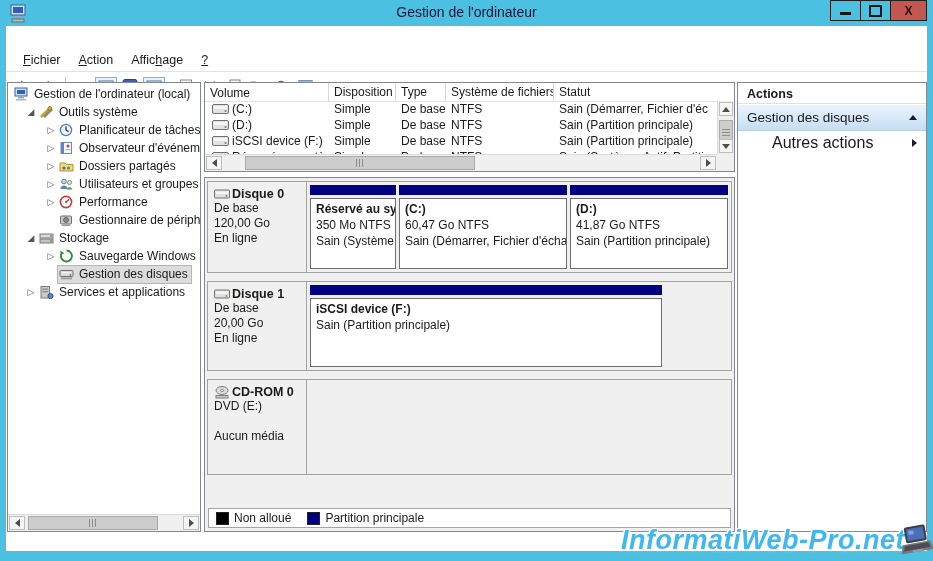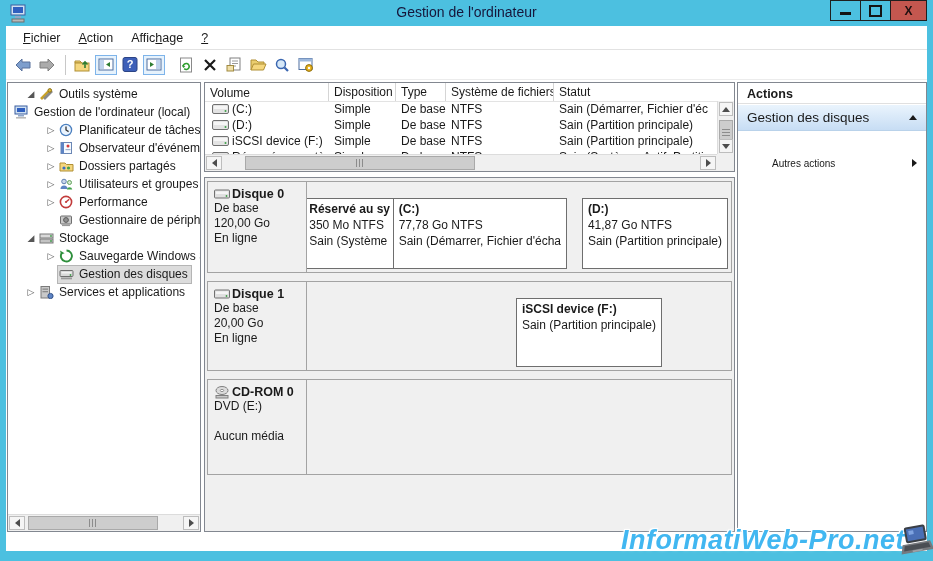--- a/index.html
+++ b/index.html
@@ -13,21 +13,21 @@
   .winbtns{position:absolute;right:6px;top:0;display:flex;}
   .wbtn{height:21px;border:1px solid #1f1f1f;display:flex;align-items:center;justify-content:center;box-sizing:border-box;margin-left:-1px;cursor:pointer;}
   .wbtn.min,.wbtn.max{width:31px;background:transparent;}
   .wbtn.close{width:37px;background:#c4574f;font-weight:bold;font-size:12px;color:#201010;}
   .glyph-min{width:11px;height:3px;background:#141414;margin-top:6px;}
   .glyph-max{width:9px;height:8px;border:2px solid #141414;}
 
   
   .app{position:absolute;left:6px;right:6px;top:26px;bottom:10px;background:#ffffff;}
 
-  .menubar{height:23px;display:flex;align-items:center;padding-left:8px;border-bottom:1px solid #e2e2e2;font-size:12.5px;}
+  .menubar{height:23px;display:flex;align-items:center;padding-left:8px;border-bottom:1px solid #e2e2e2;font-size:12.5px;margin-top:22px;}
   .mi{padding:2px 9px;cursor:default;}
   .mi-key{text-decoration:underline;}
 
   .toolbar{height:29px;display:flex;align-items:center;padding-left:6px;border-bottom:1px solid #ececec;}
   .ti{width:22px;height:20px;display:flex;align-items:center;justify-content:center;margin-right:2px;}
   .ti.framed{border:1px solid #7eb4ea;background:#e6f2fc;box-sizing:border-box;}
   .tsep{width:1px;height:20px;background:#c8c8c8;margin:0 5px;}
   .tgap{width:8px;}
 
   
@@ -80,33 +80,33 @@
 
   
   .disk-pane{position:absolute;left:0;top:95px;width:531px;height:355px;background:#f0f0f0;border:1px solid #828790;box-sizing:border-box;overflow:hidden;}
   .disk-rows{position:absolute;left:2px;right:2px;top:3px;}
   .disk-row{display:flex;margin-bottom:8px;}
   .disk-label{width:100px;flex:0 0 100px;border:1px solid #a3a3a3;background:#f0f0f0;box-sizing:border-box;padding:5px 2px 0 6px;overflow:hidden;cursor:pointer;}
   .dl-name{display:flex;align-items:center;font-weight:bold;font-size:12.5px;white-space:nowrap;}
   .dl-name svg{margin-right:2px;}
   .dl-line{font-size:12px;line-height:15px;white-space:nowrap;min-height:15px;}
   .part-strip{flex:1;border:1px solid #a3a3a3;border-left:none;background:#f0f0f0;box-sizing:border-box;padding:3px;display:flex;overflow:hidden;}
-  .part{box-sizing:border-box;margin-right:3px;display:flex;flex-direction:column;cursor:pointer;align-items:flex-end;}
+  .part{box-sizing:border-box;margin-right:3px;display:flex;flex-direction:column;cursor:pointer;}
   .p-top{height:10px;background:#000080;flex:0 0 10px;}
   .p-box{border:1px solid #6e6e6e;background:#fff;margin-top:3px;flex:1;padding:2px 5px;overflow:hidden;white-space:nowrap;}
   .p-name{font-weight:bold;font-size:12px;line-height:16px;}
   .p-line{font-size:12px;line-height:16px;}
   .legend{position:absolute;left:3px;right:3px;bottom:3px;height:20px;border:1px solid #a5a5a5;background:#fff;box-sizing:border-box;display:flex;align-items:center;padding-left:7px;}
   .lg-item{display:flex;align-items:center;margin-right:16px;}
   .lg-swatch{width:11px;height:11px;border:1px solid #222;margin-right:5px;}
 
   
   .ap-title{height:21px;padding:4px 9px 0 9px;font-weight:bold;font-size:12.5px;border-bottom:1px solid #e0e0e0;box-sizing:border-box;}
   .ap-group{height:25px;background:linear-gradient(#eaf4fd,#c7ddf4);border-top:1px solid #fff;border-bottom:1px solid #b9d2ea;display:flex;align-items:center;justify-content:space-between;padding:0 9px;font-size:13.5px;cursor:pointer;}
-  .ap-item{height:24px;display:flex;align-items:center;padding-left:34px;position:relative;font-size:10px;cursor:pointer;margin-top:20px;}
+  .ap-item{height:24px;display:flex;align-items:center;padding-left:34px;position:relative;font-size:16px;cursor:pointer;}
   .ap-item .tri.r{position:absolute;right:9px;border-left-color:#1a1a1a;}
   .ap-collapse{border-left:4px solid transparent;border-right:4px solid transparent;border-bottom:5px solid #1a1a1a;width:0;height:0;}
 
   
   .watermark{position:absolute;right:28px;top:525px;font-size:27px;font-style:italic;font-weight:bold;letter-spacing:0.5px;color:#41b7f1;
     text-shadow:-1px -1px 0 #fff,1px -1px 0 #fff,-1px 1px 0 #fff,1px 1px 0 #fff,0 0 4px #ffffff;}
   .laptop{position:absolute;right:0px;top:524px;}
 </style>
 </head>
 <body>
@@ -220,41 +220,41 @@
             <rect x="1" y="1.5" width="13" height="3" fill="#9db8dc"></rect>
             <circle cx="11" cy="11" r="3.4" fill="#e8b21a" stroke="#8f6d10"></circle>
             <circle cx="11" cy="11" r="1.2" fill="#fff"></circle>
           </svg>
         </span>
     </div>
 
     <div class="panel tree-panel">
       <div class="tree">
 
-        <div class="t-row lv1">
-          <span class="exp open"></span>
-          <span class="hl">
-              <span class="t-ico"><svg width="15" height="14" viewBox="0 0 15 14">
-                  <path d="M2 12 L10 4" stroke="#c9a227" stroke-width="2.6"></path>
-                  <path d="M5 12 L13 4" stroke="#8a8a8a" stroke-width="2.6"></path>
-                  <circle cx="10.8" cy="3.4" r="1.8" fill="#d8b43a" stroke="#8f7518"></circle>
-                </svg></span>
-              <span>Outils système</span>
-            </span>
-        </div>
-
         <div class="t-row lv0">
           <span class="hl">
               <span class="t-ico"><svg width="15" height="14" viewBox="0 0 15 14">
                   <rect x="1" y="1" width="12" height="8" fill="#cfe0f2" stroke="#3b5ea0"></rect>
                   <rect x="3" y="3" width="8" height="4" fill="#2f5fbf"></rect>
                   <rect x="4" y="10" width="6" height="1.5" fill="#8fa6c8"></rect>
                   <rect x="2" y="12" width="10" height="1.6" fill="#b9b9b9"></rect>
                 </svg></span>
               <span>Gestion de l'ordinateur (local)</span>
+            </span>
+        </div>
+
+        <div class="t-row lv1">
+          <span class="exp open"></span>
+          <span class="hl">
+              <span class="t-ico"><svg width="15" height="14" viewBox="0 0 15 14">
+                  <path d="M2 12 L10 4" stroke="#c9a227" stroke-width="2.6"></path>
+                  <path d="M5 12 L13 4" stroke="#8a8a8a" stroke-width="2.6"></path>
+                  <circle cx="10.8" cy="3.4" r="1.8" fill="#d8b43a" stroke="#8f7518"></circle>
+                </svg></span>
+              <span>Outils système</span>
             </span>
         </div>
 
         <div class="t-row lv2">
           <span class="exp closed"></span>
           <span class="hl">
               <span class="t-ico"><svg width="15" height="14" viewBox="0 0 15 14">
                   <circle cx="7" cy="7" r="5.6" fill="#eaf4fe" stroke="#4a7fbf" stroke-width="1.3"></circle>
                   <path d="M7 3.5 V7 L9.6 8.6" stroke="#333" stroke-width="1.3" fill="none"></path>
                 </svg></span>
@@ -505,21 +505,21 @@
                 <div class="p-box">
                   <div class="p-name">Réservé au sy</div>
                   <div class="p-line">350 Mo NTFS</div>
                   <div class="p-line">Sain (Système</div>
                 </div>
               </div>
               <div class="part" style="width:168px;flex:0 0 168px;">
                 <div class="p-top" style="background: rgb(0, 0, 128);"></div>
                 <div class="p-box">
                   <div class="p-name">(C:)</div>
-                  <div class="p-line">77,78 Go NTFS</div>
+                  <div class="p-line">60,47 Go NTFS</div>
                   <div class="p-line">Sain (Démarrer, Fichier d'écha</div>
                 </div>
               </div>
               <div class="part" style="flex:1;margin-right:0;">
                 <div class="p-top" style="background: rgb(0, 0, 128);"></div>
                 <div class="p-box">
                   <div class="p-name">(D:)</div>
                   <div class="p-line">41,87 Go NTFS</div>
                   <div class="p-line">Sain (Partition principale)</div>
                 </div>
@@ -564,20 +564,30 @@
                 </div>
               <div class="dl-line">DVD (E:)</div>
               <div class="dl-line"></div>
               <div class="dl-line">Aucun média</div>
             </div>
             <div class="part-strip"></div>
           </div>
 
         </div>
 
+        <div class="legend">
+          <span class="lg-item">
+            <span class="lg-swatch" style="background: rgb(0, 0, 0);"></span>
+            <span>Non alloué</span>
+          </span>
+          <span class="lg-item">
+            <span class="lg-swatch" style="background: rgb(0, 0, 128);"></span>
+            <span>Partition principale</span>
+          </span>
+        </div>
       </div>
     </div>
 
     <div class="panel actions-panel">
       <div class="ap-title">Actions</div>
       <div class="ap-group">
         <span>Gestion des disques</span>
         <span class="ap-collapse"></span>
       </div>
       <div class="ap-item">

